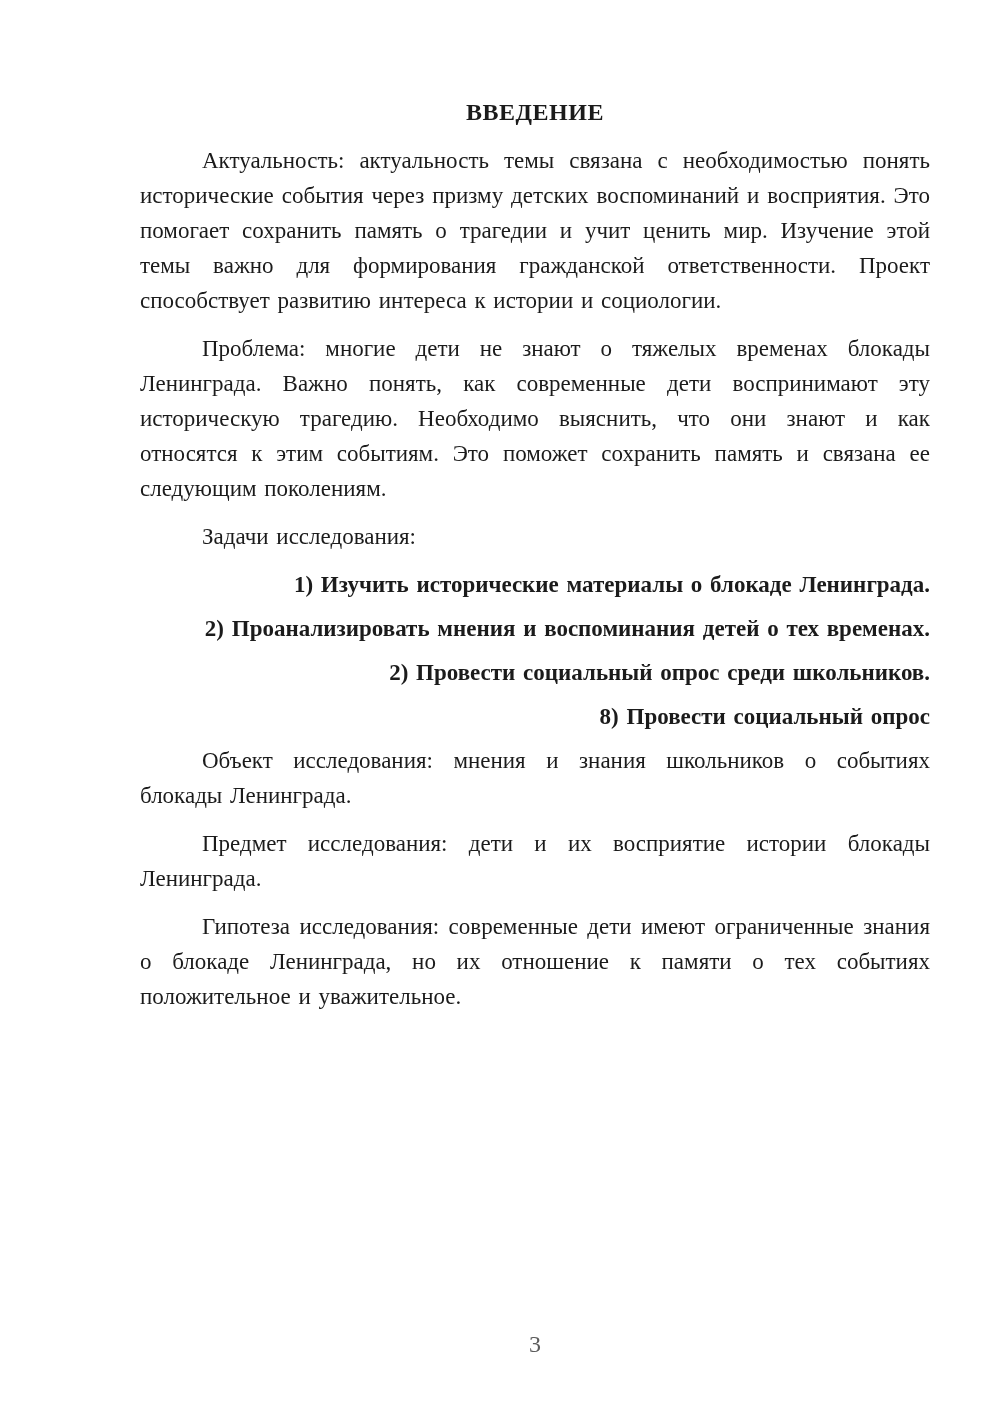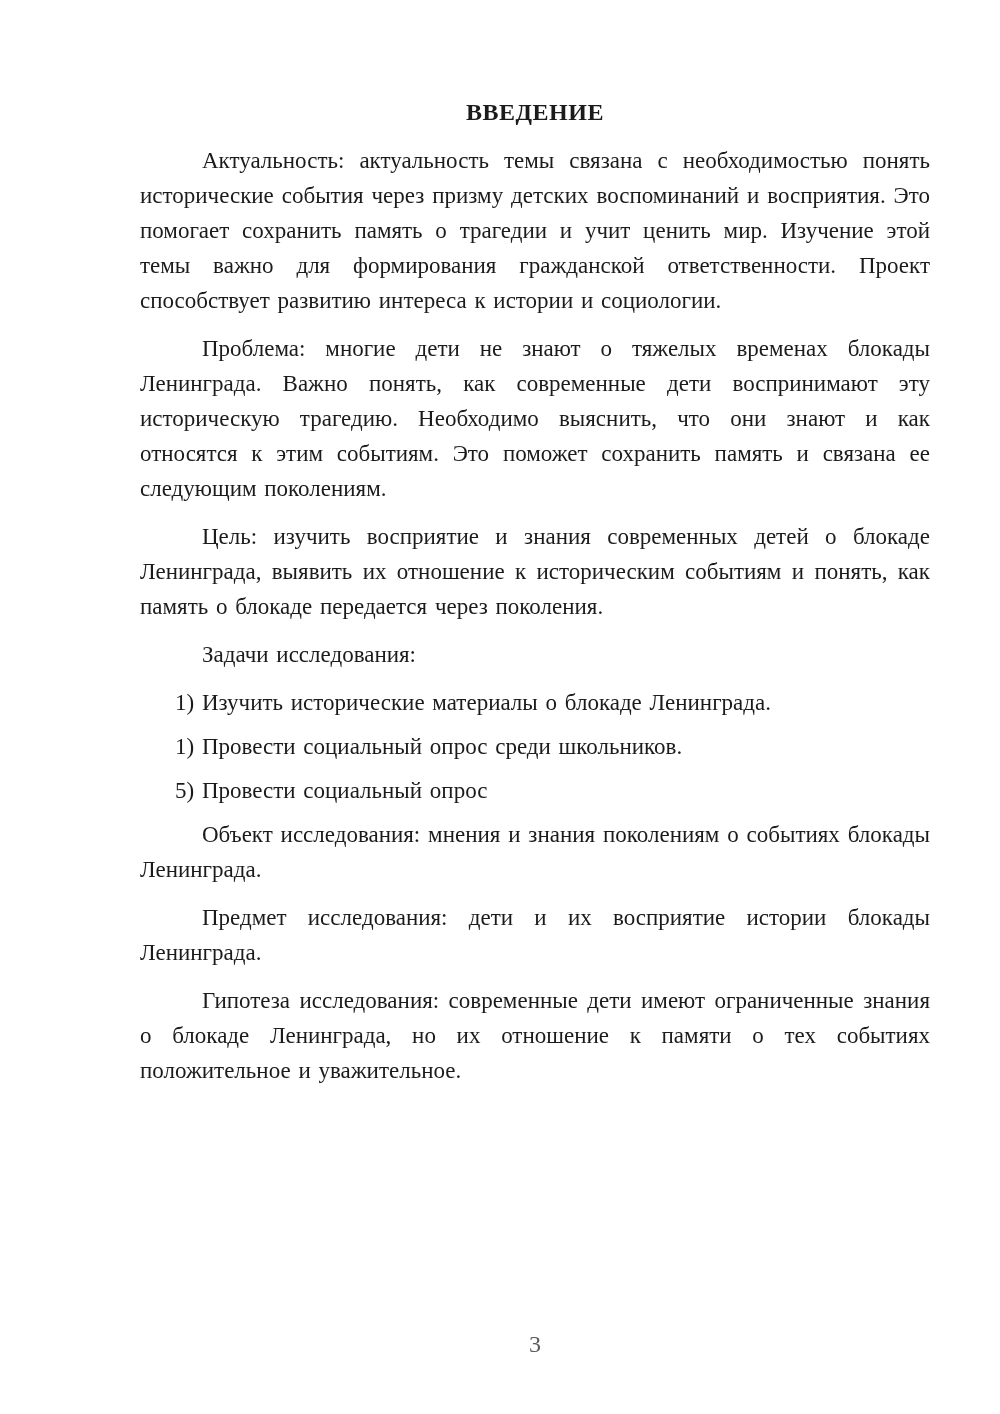--- a/index.html
+++ b/index.html
@@ -33,22 +33,23 @@
     margin: 0 0 13px 0;
   }
   .para {
     margin: 0 0 13px 0;
     text-align: justify;
     text-indent: 62px;
     word-spacing: 2px;
   }
   .list-item {
     margin: 0 0 9px 35px;
-    text-align: left;
+    text-align: right;
     text-indent: 0;
+    font-weight: bold;
   }
   .page-number {
     position: absolute;
     left: 140px;
     top: 1327px;
     width: 790px;
     line-height: 35px;
     text-align: center;
     font-size: 24px;
     color: #5c5c5c;
@@ -60,33 +61,33 @@
 
 <div class="page">
   <div class="doc">
 
     <h1 class="doc-title">ВВЕДЕНИЕ</h1>
 
     <p class="para">Актуальность: актуальность темы связана с необходимостью понять исторические события через призму детских воспоминаний и восприятия. Это помогает сохранить память о трагедии и учит ценить мир. Изучение этой темы важно для формирования гражданской ответственности. Проект способствует развитию интереса к истории и социологии.</p>
 
     <p class="para">Проблема: многие дети не знают о тяжелых временах блокады Ленинграда. Важно понять, как современные дети воспринимают эту историческую трагедию. Необходимо выяснить, что они знают и как относятся к этим событиям. Это поможет сохранить память и связана ее следующим поколениям.</p>
 
-    <p class="para">Цель: изучить восприятие и знания современных детей о блокаде Ленинграда, выявить их отношение к историческим событиям и понять, как память о блокаде передается через поколения.</p>
 
     <p class="para">Задачи исследования:</p>
 
     <p class="para list-item">1) Изучить исторические материалы о блокаде Ленинграда.</p>
 
+    <p class="para list-item">2) Проанализировать мнения и воспоминания детей о тех временах.</p>
 
-    <p class="para list-item">1) Провести социальный опрос среди школьников.</p>
+    <p class="para list-item">2) Провести социальный опрос среди школьников.</p>
 
-    <p class="para list-item">5) Провести социальный опрос</p>
+    <p class="para list-item">8) Провести социальный опрос</p>
 
 
-    <p class="para">Объект исследования: мнения и знания поколениям о событиях блокады Ленинграда.</p>
+    <p class="para">Объект исследования: мнения и знания школьников о событиях блокады Ленинграда.</p>
 
     <p class="para">Предмет исследования: дети и их восприятие истории блокады Ленинграда.</p>
 
     <p class="para">Гипотеза исследования: современные дети имеют ограниченные знания о блокаде Ленинграда, но их отношение к памяти о тех событиях положительное и уважительное.</p>
 
 
 
   </div>
 
   <div class="page-number">3</div>

